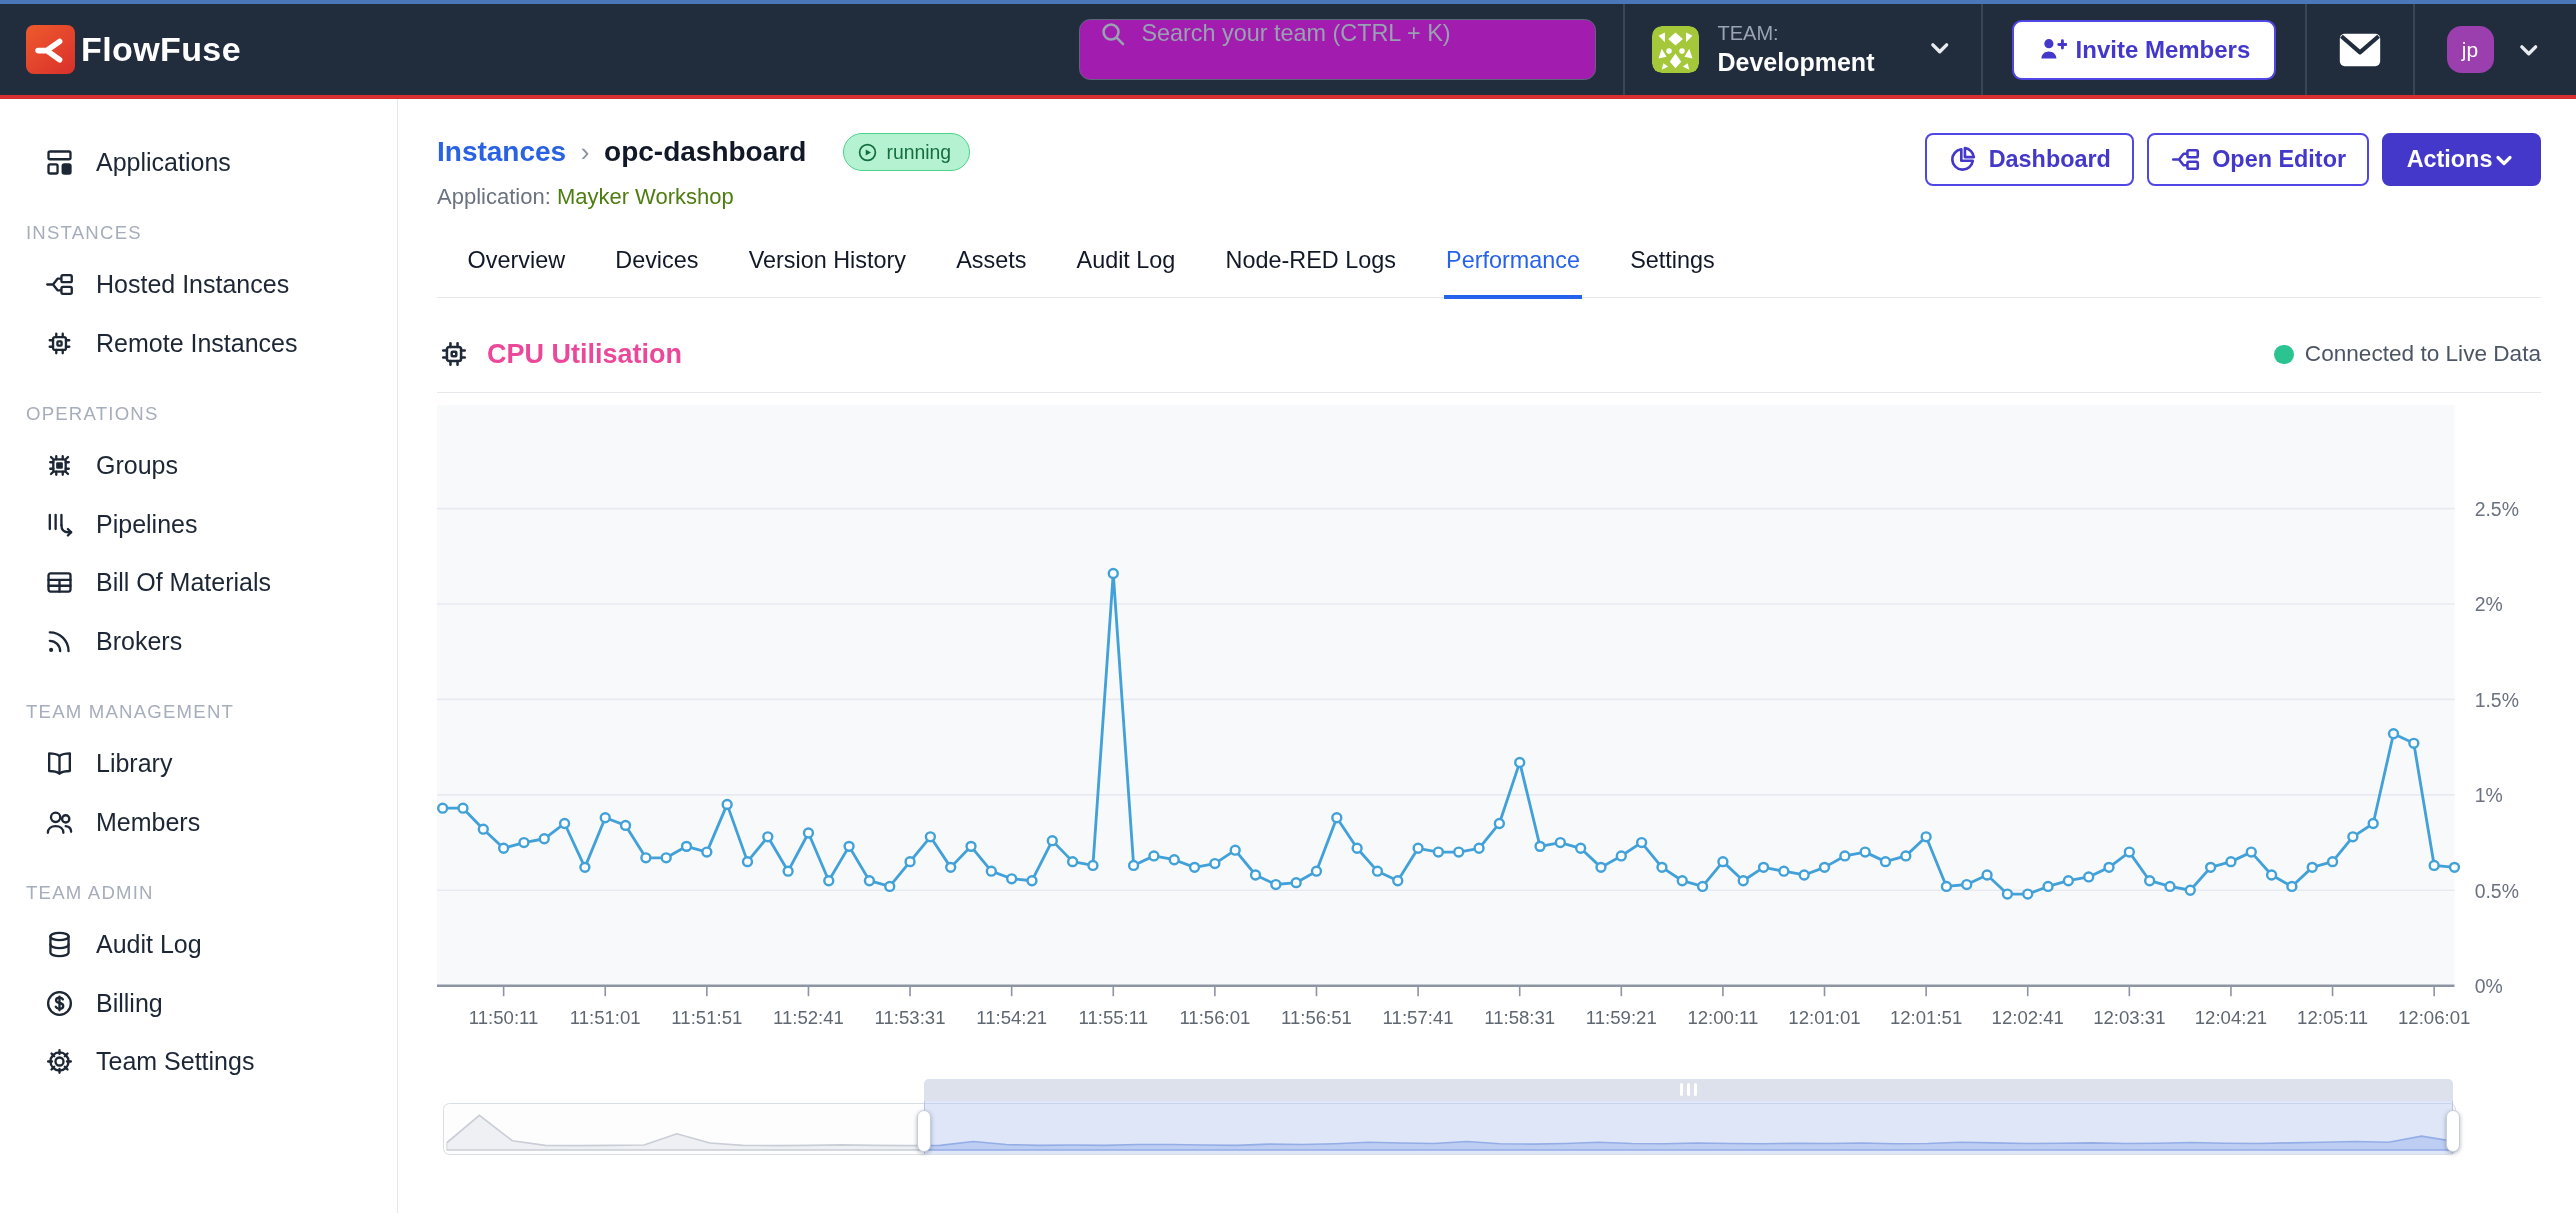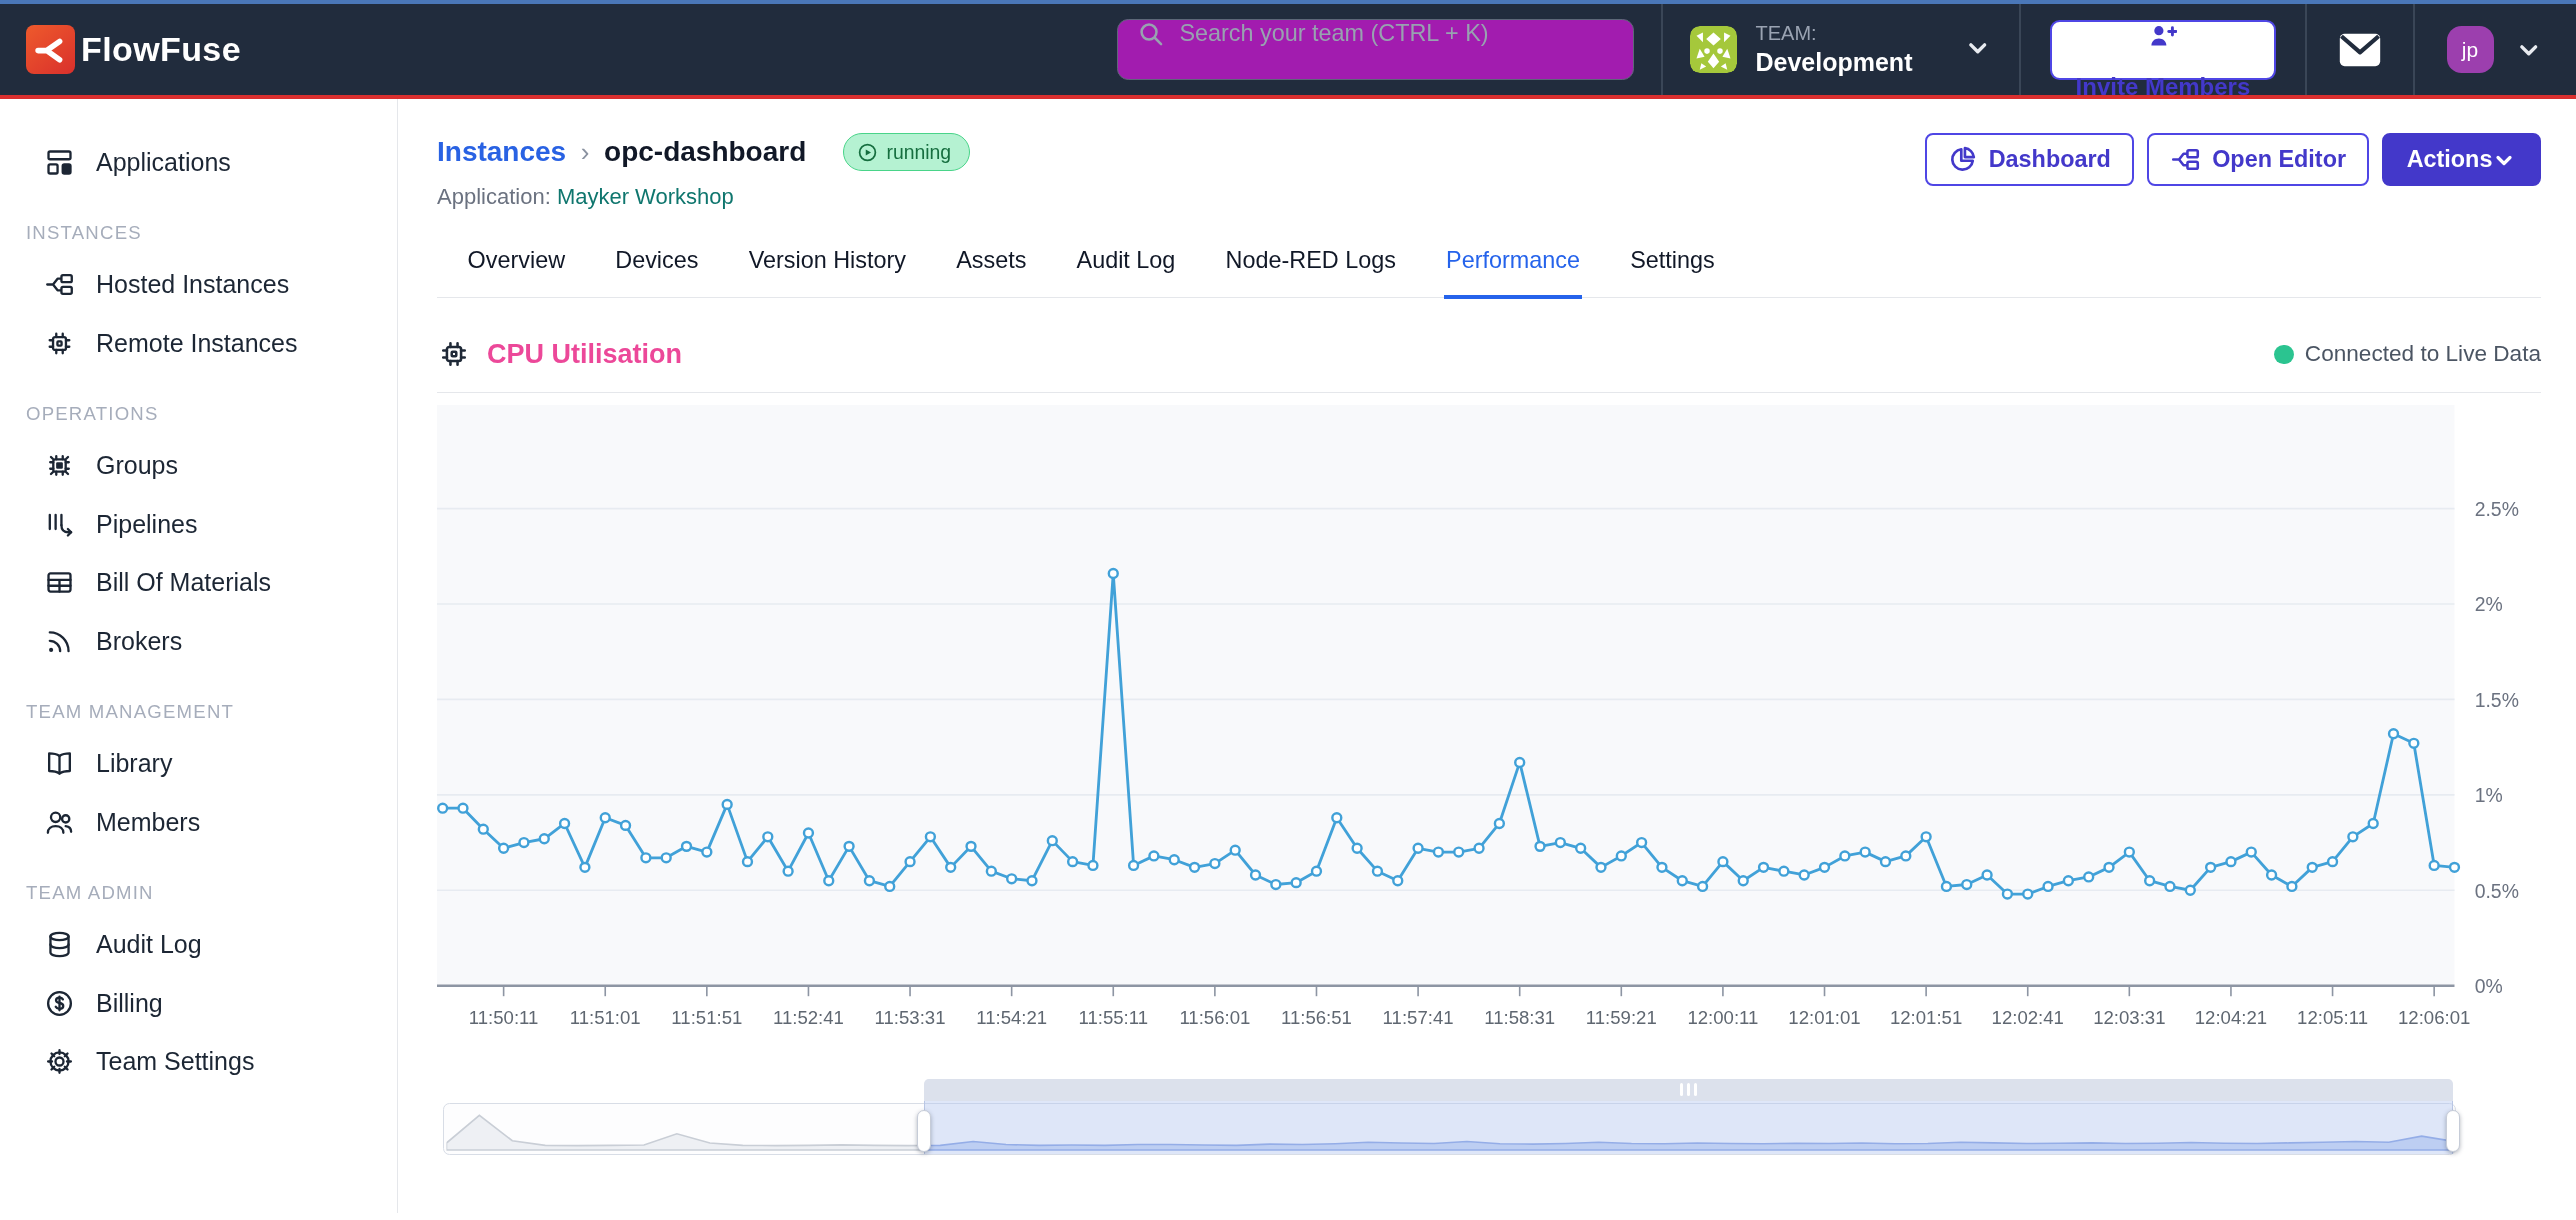--- a/index.html
+++ b/index.html
@@ -19,22 +19,22 @@
   .search-box input { flex:1; background:transparent; border:none; outline:none; color:#cbd2dc; font-size:23.4px; font-family:"Liberation Sans",sans-serif; }
   .search-box input::placeholder { color:#98a2b0; }
   .nav-divider { width:1.6px; align-self:stretch; background:#3a4657; margin:0 0; }
   .team-select { display:flex; align-items:center; gap:18px; padding:0 27.5px; cursor:pointer; min-width:356px; }
   .team-avatar { width:47px; height:47px; border-radius:9.7px; overflow:hidden; flex:0 0 auto; }
   .team-text { display:flex; flex-direction:column; gap:3.2px; flex:1; }
   .team-label { color:#9aa3b2; font-size:20px; }
   .team-name { color:#fff; font-size:25px; font-weight:600; }
   .chev { flex:0 0 auto; }
   .invite-btn { margin:0 29px; background:#fff; border:2.4px solid #4f46e5; color:#4338ca; border-radius:9.7px; height:60px;
-                padding:0 24px; font-size:24px; font-weight:bold; display:flex; align-items:center; gap:22px; cursor:pointer;
-                font-family:"Liberation Sans",sans-serif;flex-direction:column; }
+                padding:0 24px; font-size:24px; font-weight:bold; display:flex; align-items:center; gap:9px; cursor:pointer;
+                font-family:"Liberation Sans",sans-serif; }
   .mail-btn { padding:0 32px; background:none; border:none; cursor:pointer; display:flex; align-items:center; }
   .user-menu { display:flex; align-items:center; gap:21px; padding-left:32px; cursor:pointer; }
   .user-avatar { width:47px; height:47px; border-radius:14.6px; background:#9c3fae; color:#fff; font-size:21px;
                  display:flex; align-items:center; justify-content:center; }
 
   
   .main-row { display:flex; height:1114px; }
   .sidebar { width:398px; border-right:1.6px solid #e5e7eb; padding-top:34px; flex:0 0 auto; }
   .side-item { display:flex; align-items:center; gap:21px; padding:13.7px 0 13.7px 44px; font-size:25px; color:#1c2634; cursor:pointer; }
   .side-item svg { flex:0 0 auto; }
@@ -43,21 +43,21 @@
 
   
   .page-header { margin-top:34px; display:flex; align-items:flex-start; }
   .crumb-line { display:flex; align-items:center; gap:14.6px; }
   .crumb-link { color:#2962e3; font-size:28px; font-weight:bold; cursor:pointer; }
   .crumb-sep { color:#8b93a1; font-size:26px; }
   .crumb-current { color:#111827; font-size:28px; font-weight:bold; }
   .status-badge { margin-left:22.6px; display:flex; align-items:center; gap:8px; background:#b5f2d2; border:1.6px solid #49d489;
                   color:#166e3f; border-radius:808px; padding:6.5px 18px 6.5px 13px; font-size:19.4px; }
   .app-line { margin-top:13px; font-size:22px; color:#6b7280; }
-  .app-line a { color:#0f766e; text-decoration:none; cursor:pointer; }
+  .app-line a { color:#4d7c0f; text-decoration:none; cursor:pointer; }
   .header-actions { margin-left:auto; display:flex; gap:13px; }
   .btn-outline { background:#fff; border:2.4px solid #4f46e5; color:#4338ca; border-radius:8px; height:53px; padding:0 21px;
                  font-size:23.4px; font-weight:bold; display:flex; align-items:center; gap:11.3px; cursor:pointer; font-family:"Liberation Sans",sans-serif; }
   .btn-solid { background:#4338ca; border:2.4px solid #4338ca; color:#fff; border-radius:8px; height:53px; padding:0 22.6px;
                font-size:23.4px; font-weight:bold; display:flex; align-items:center; gap:0; cursor:pointer; font-family:"Liberation Sans",sans-serif; }
 
   
   .tabs { margin-top:32px; border-bottom:1.6px solid #e5e7eb; display:flex; gap:47px; padding-left:29px; }
   .tab { font-size:23.4px; color:#111827; padding:4.9px 1.6px 21px; border-bottom:4.9px solid transparent; margin-bottom:-1.6px; cursor:pointer; }
   .tab.active { color:#2563eb; border-bottom-color:#2563eb; }

